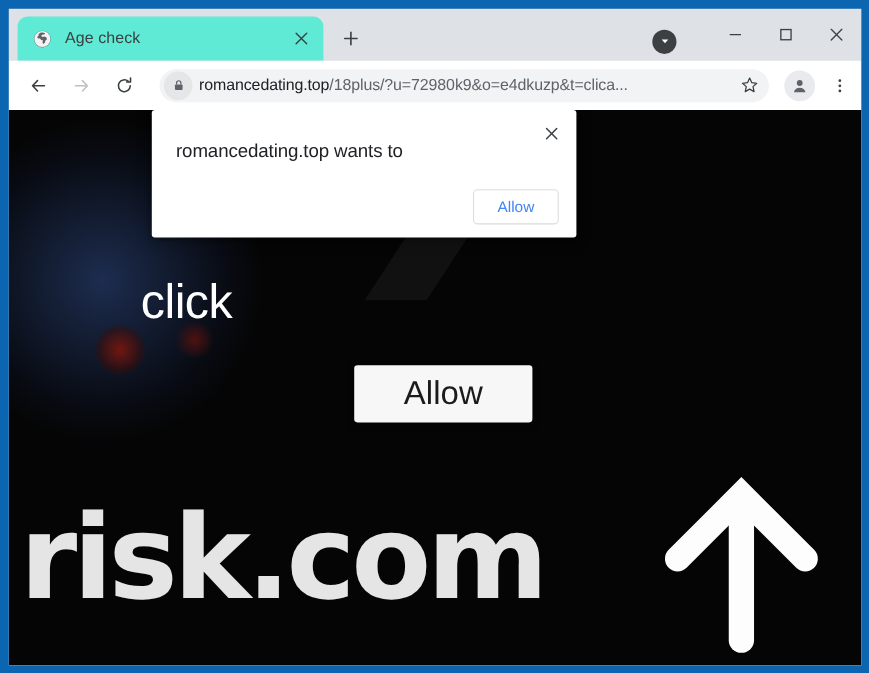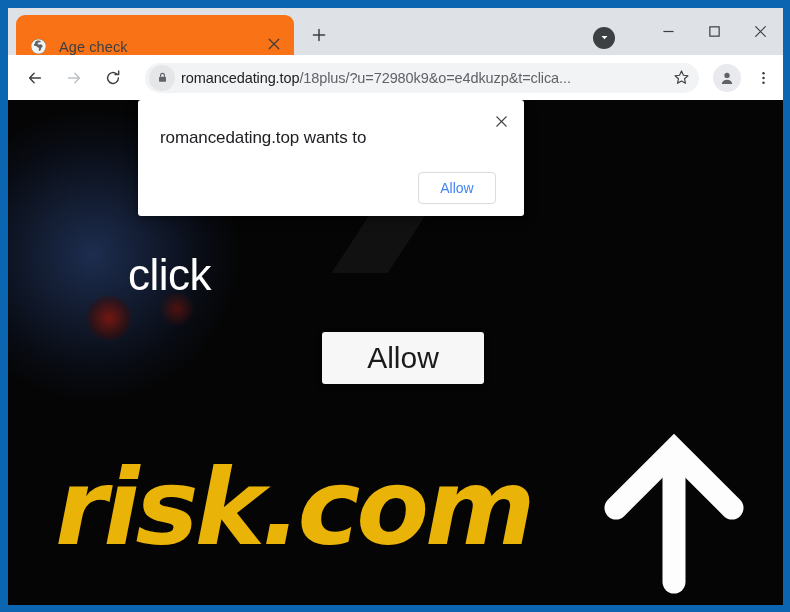--- a/index.html
+++ b/index.html
@@ -36,24 +36,24 @@
     background: #dee1e6;
     display: flex;
     align-items: flex-end;
   }
 
   .tab {
     position: relative;
     margin-left: 8px;
     width: 278px;
     height: 40px;
-    background: #f97316;
+    background: #5eead4;
     border-radius: 9px 9px 0 0;
     display: flex;
-    align-items: flex-end;
+    align-items: center;
     padding: 0 9px 0 14px;
     cursor: default;
   }
 
   .tab-favicon {
     width: 17px; height: 17px;
     flex: 0 0 17px;
     margin-right: 12px;
     display: block;
   }
@@ -222,26 +222,24 @@
     font-size: 300px;
     left: 300px; top: -80px;
     letter-spacing: -18px;
     line-height: 1;
   }
   #wm-word {
     position: absolute;
     left: 10px; top: 355px;
     font-family: "DejaVu Sans", sans-serif;
     font-weight: 700;
-    font-style: italic;
     font-size: 106px;
-    color: #eab308;
+    color: #e5e5e5;
     letter-spacing: -4px;
     line-height: 1;
-    margin-left: 37px;
   }
 
   
   #page-headline {
     position: absolute;
     left: 120px; top: 150px;
     font-size: 44px;
     color: #ffffff;
     font-weight: 400;
     white-space: nowrap;
@@ -271,21 +269,21 @@
   }
 
   
   #permission-bubble {
     position: absolute;
     left: 130px; top: 0px;
     width: 386px;
     background: #ffffff;
     border-radius: 3px;
     box-shadow: 0 3px 14px rgba(0,0,0,.30), 0 1px 4px rgba(0,0,0,.22);
-    padding: 16px 28px 12px 22px;
+    padding: 16px 16px 12px 22px;
     z-index: 40;
   }
 
   #bubble-close {
     position: absolute;
     right: 10px; top: 8px;
     width: 26px; height: 26px;
     display: flex; align-items: center; justify-content: center;
     border-radius: 50%;
   }

